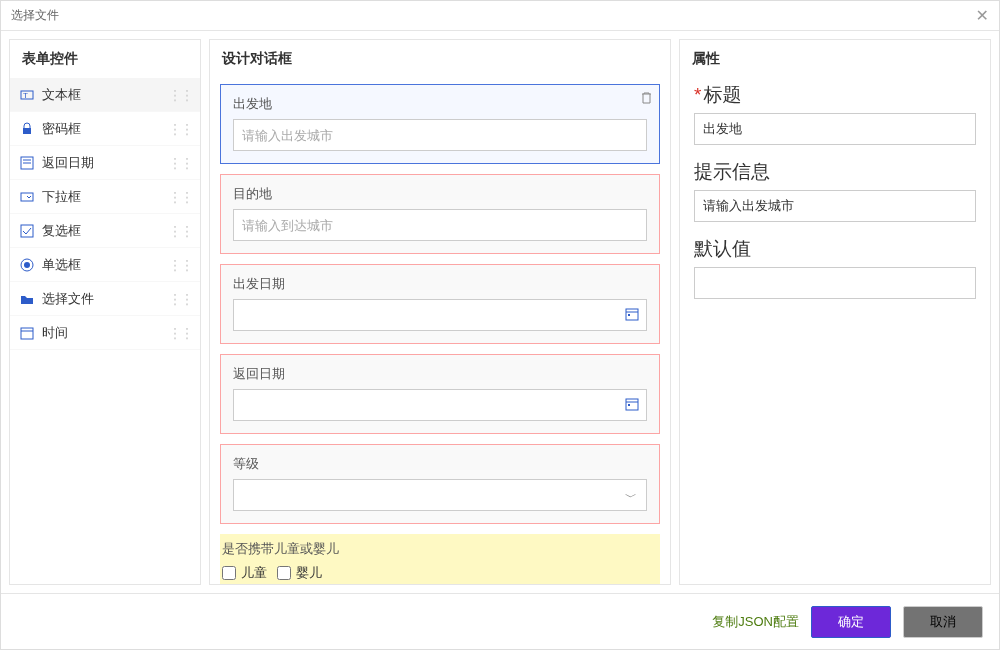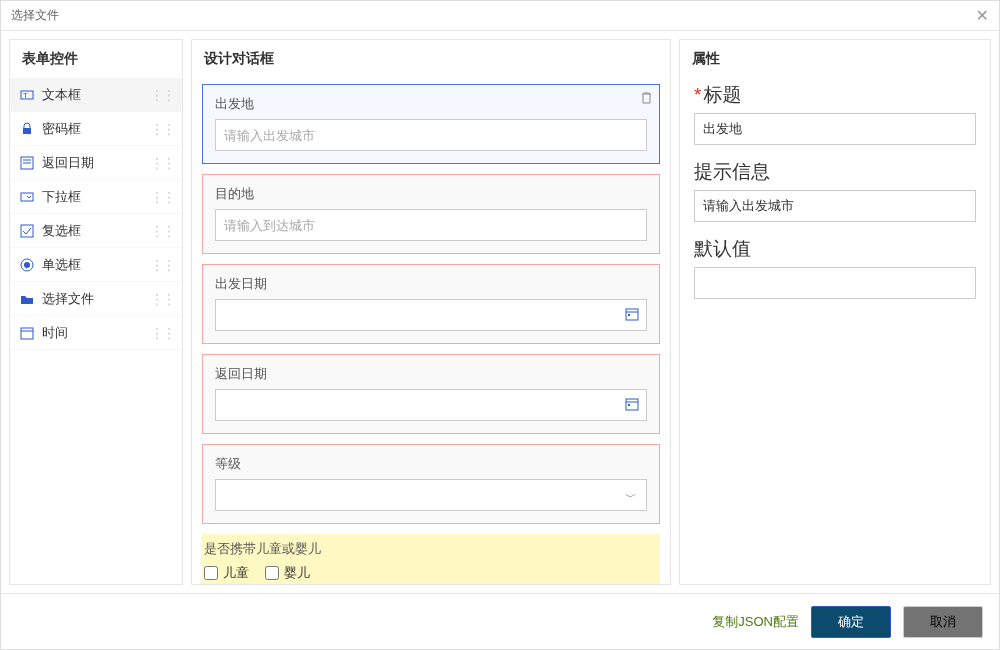--- a/index.html
+++ b/index.html
@@ -2,21 +2,21 @@
 <html><head>
 <meta charset="utf-8">
 <style>
 *{box-sizing:border-box;margin:0;padding:0}
 body{font-family:"Microsoft YaHei","PingFang SC",Arial,sans-serif;font-size:13px;color:#333;background:#fff}
 .dialog{width:1000px;height:650px;border:1px solid #ddd;display:flex;flex-direction:column}
 .titlebar{height:30px;border-bottom:1px solid #e5e5e5;display:flex;align-items:center;padding:0 10px;color:#666;font-size:12px}
 .titlebar .close{margin-left:auto;font-size:16px;color:#999;cursor:pointer}
 .body{flex:1;display:flex;gap:8px;padding:8px;overflow:hidden}
 .panel{border:1px solid #e5e5e5;background:#fff;display:flex;flex-direction:column}
-.panel-left{width:174px}
+.panel-left{width:192px}
 .panel-mid{flex:1}
 .panel-right{width:312px}
 .panel-title{padding:10px 12px;font-weight:bold;font-size:14px}
 .widget-list{flex:1}
 .widget-item{height:34px;display:flex;align-items:center;padding:0 10px;cursor:move;border-bottom:1px solid #f7f7f7;position:relative}
 .widget-item.sel{background:#f5f5f5}
 .widget-item .ico{width:14px;height:14px;margin-right:8px;display:flex;align-items:center;justify-content:center;color:#2d5cc9}
 .widget-item .grip{position:absolute;right:8px;color:#ccc;font-size:14px;letter-spacing:-2px}
 .design-area{flex:1;padding:6px 10px;overflow:auto}
 .form-block{border:1px solid #fca5a5;background:#f9f9f9;padding:10px 12px 12px;margin-bottom:10px;position:relative}
@@ -24,31 +24,31 @@
 .form-block.checks{background:#fef9c3;border:none;padding:6px 2px}
 .form-block .del{position:absolute;top:6px;right:6px;color:#999;font-size:13px;cursor:pointer}
 .fld-label{font-size:13px;color:#555;margin-bottom:6px}
 .inp{width:100%;height:32px;border:1px solid #ccc;background:#fff;padding:0 8px;font-size:13px;color:#333}
 .inp::placeholder{color:#aaa}
 .inp-date{position:relative}
 .cal-ico{position:absolute;right:8px;top:8px;color:#2d5cc9;font-size:14px}
 .sel{appearance:none;-webkit-appearance:none;background:#fff}
 .sel-wrap{position:relative}
 .chev{position:absolute;right:10px;top:10px;color:#888;font-size:12px}
-.chk-row{display:flex;gap:16px;margin-top:4px}
+.chk-row{display:flex;gap:10px;margin-top:4px}
 .chk{display:flex;align-items:center;gap:5px;font-size:13px}
 .chk input{width:14px;height:14px}
 .props{padding:4px 14px}
 .prop-group{margin-bottom:14px}
 .prop-label{font-size:19px;margin-bottom:5px;display:block}
 .req{color:#d93026;margin-right:2px}
 .footer{height:56px;border-top:1px solid #e5e5e5;display:flex;align-items:center;justify-content:flex-end;gap:12px;padding:0 16px}
 .lnk{color:#4d7c0f;font-size:13px;cursor:pointer}
 .btn{min-width:80px;height:32px;border:1px solid #ccc;background:#737373;cursor:pointer;font-size:13px;border-radius:2px}
-.btn-pri{background:#0c4a6e;border-color:#2d5cc9;color:#fff}
+.btn-pri{background:#6d28d9;border-color:#2d5cc9;color:#fff}
 svg{display:block}
 </style>
 </head>
 <body>
 
 <div class="dialog">
   <div class="titlebar">
     <span>选择文件</span>
     <span class="close">✕</span>
   </div>

